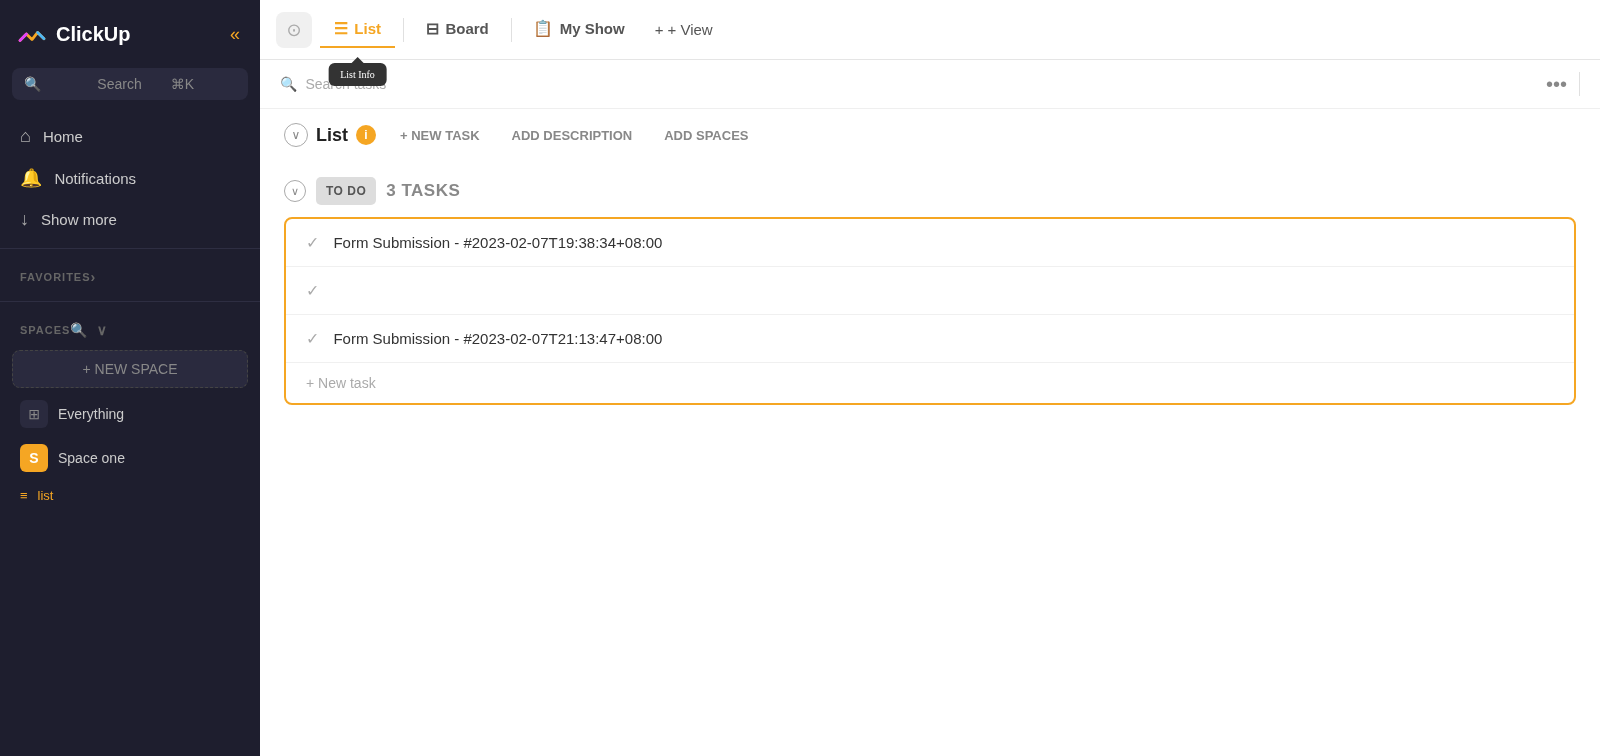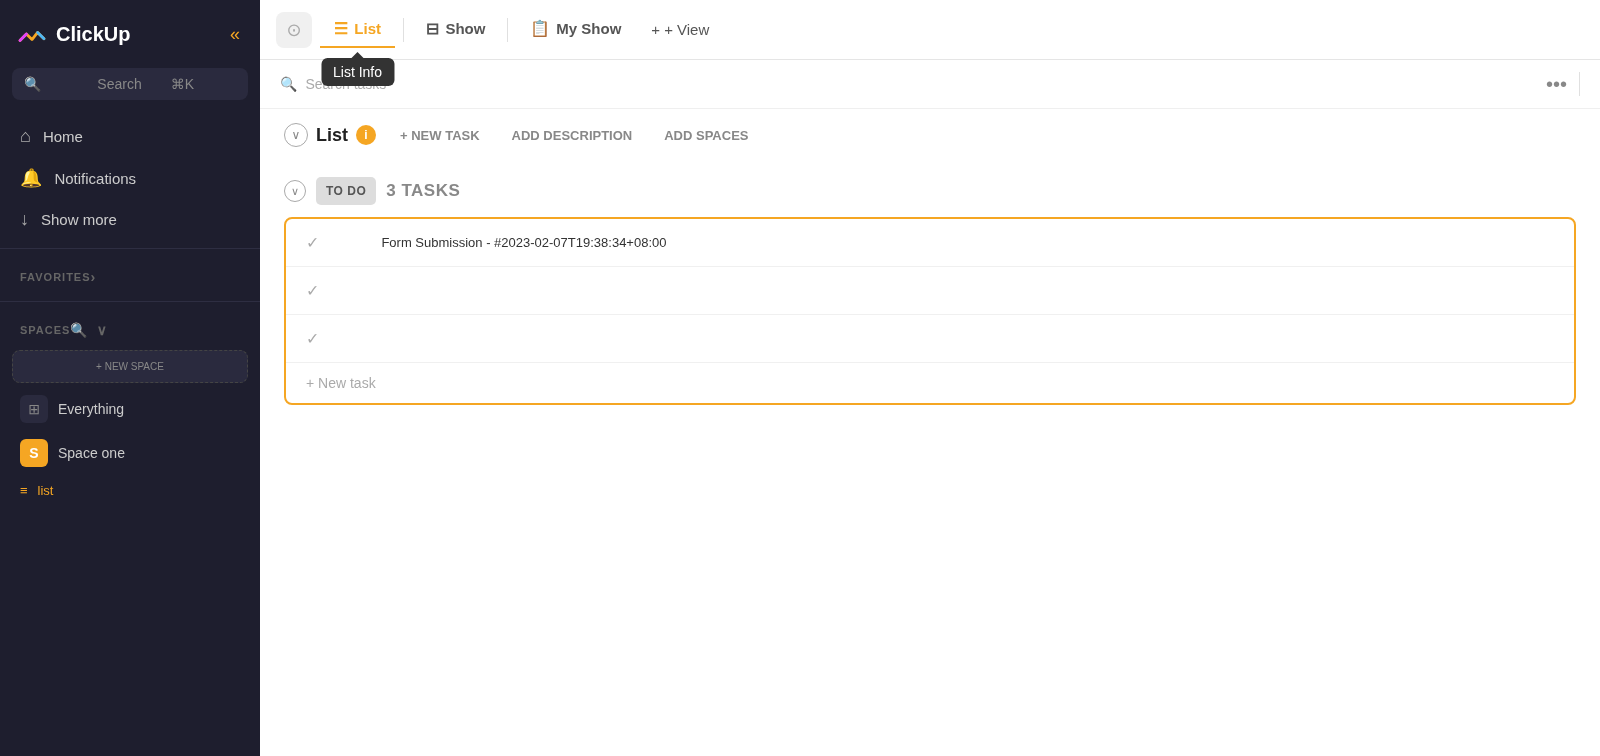--- a/index.html
+++ b/index.html
@@ -80,21 +80,21 @@
     }
     .section-header-actions { display: flex; gap: 8px; align-items: center; color: #666; font-size: 14px; cursor: pointer; }
     .new-space-btn {
       margin: 4px 12px;
       background: #2a2a3e;
       border: 1px dashed #444;
       border-radius: 8px;
       padding: 10px;
       text-align: center;
       color: #888;
-      font-size: 10px;
+      font-size: 14px;
       cursor: pointer;
     }
     .space-item {
       display: flex;
       align-items: center;
       gap: 10px;
       padding: 8px 20px;
       cursor: pointer;
       color: #ccc;
       font-size: 14px;
@@ -187,26 +187,27 @@
       color: #555;
       cursor: pointer;
     }
     .tooltip {
       position: absolute;
       bottom: -38px;
       left: 50%;
       transform: translateX(-50%);
       background: #333;
       color: #fff;
-      font-size: 14px;
+      font-size: 10px;
       font-weight: 500;
       padding: 6px 12px;
       border-radius: 6px;
       white-space: nowrap;
       z-index: 100;
+      font-family: Liberation Serif, serif;
     }
     .tooltip::before {
       content: '';
       position: absolute;
       top: -6px;
       left: 50%;
       transform: translateX(-50%);
       border: 6px solid transparent;
       border-bottom-color: #333;
       border-top: none;
@@ -343,21 +344,21 @@
       border-bottom: 1px solid #f0f0f0;
       font-size: 15px;
       color: #333;
       cursor: pointer;
     }
     .task-row:last-of-type { border-bottom: none; }
     .task-check {
       color: #aaa;
       font-size: 16px;
     }
-    .task-name { font-size: 13px; color: #333; font-weight: 400; margin-left: 48px; }
+    .task-name { font-size: 15px; color: #333; font-weight: 400; }
     .new-task-row {
       padding: 12px 20px;
       color: #aaa;
       font-size: 14px;
       cursor: pointer;
     }
   </style>
 </head>
 <body>
 
@@ -444,21 +445,21 @@
         <span>List</span>
       </div>
 
       <div class="tooltip">List Info</div>
     </div>
 
     <div class="tab-separator"></div>
 
     <div class="tab">
       <span class="tab-icon">⊟</span>
-      <span>Show</span>
+      <span>Board</span>
     </div>
 
     <div class="tab-separator"></div>
 
     <div class="tab">
       <span class="tab-icon">📋</span>
       <span>My Show</span>
     </div>
 
     <div class="add-view">
@@ -502,18 +503,19 @@
       <div class="task-box">
         <div class="task-row">
           <span class="task-check">✓</span>
           <span class="task-name">Form Submission - #2023-02-07T19:38:34+08:00</span>
         </div>
         <div class="task-row">
           <span class="task-check">✓</span>
         </div>
         <div class="task-row">
           <span class="task-check">✓</span>
+          <span class="task-name">Form Submission - #2023-02-07T21:13:47+08:00</span>
         </div>
         <div class="new-task-row">+ New task</div>
       </div>
     </div>
   </div>
 </div>
 
 </body></html>

